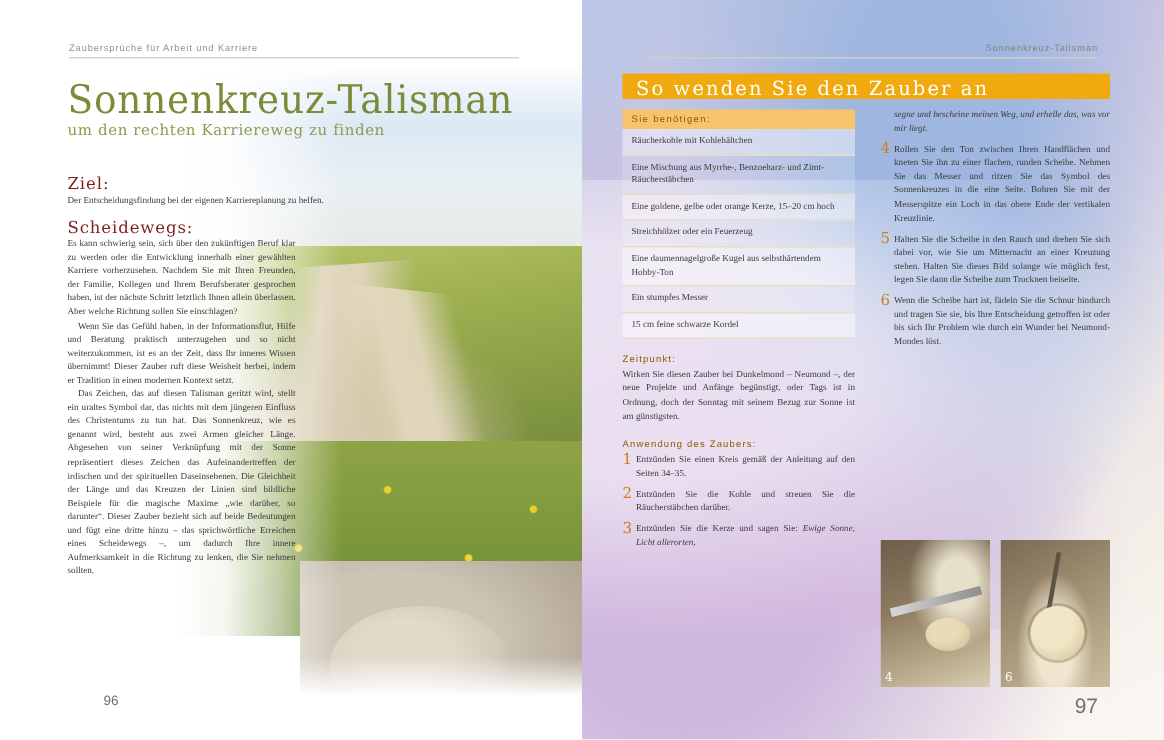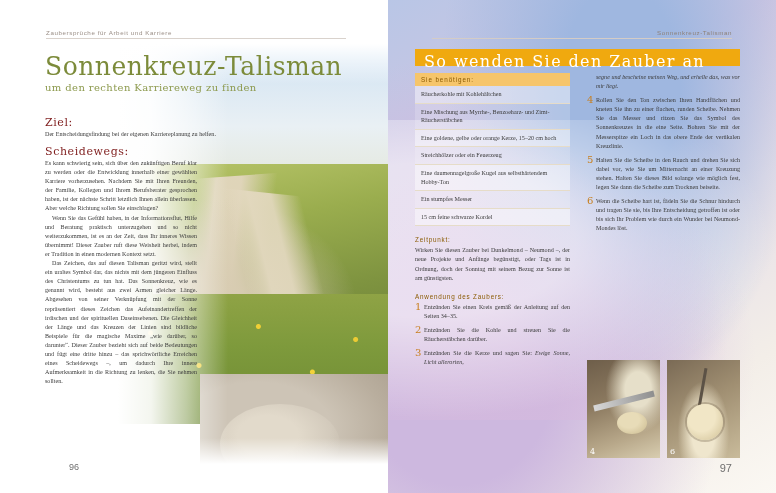--- a/index.html
+++ b/index.html
@@ -138,30 +138,30 @@
     position: absolute; top: 29px; right: 44px;
     font-size: 6.2px; letter-spacing: 0.6px; color: #8d8179;
     font-family: "Liberation Sans", sans-serif; text-align: right;
   }
   .rule-right {
     position: absolute; top: 38px; right: 44px; width: 300px; height: 1px;
     background: #d4ccc6;
   }
   .folio-right {
     position: absolute; right: 44px; top: 462px;
-    font-size: 11px; color: #6f6f6f; font-family: "Liberation Sans", sans-serif;
+    font-size: 14px; color: #6f6f6f; font-family: "Liberation Sans", sans-serif;
   }
 
   .banner {
     position: absolute; left: 27px; top: 49px; width: 325px; height: 17px;
     background: #f0a90f;
   }
   .banner span {
     position: absolute; left: 9px; top: 3px;
-    font-size: 16px; color: #ffffff; letter-spacing: 1.4px;
+    font-size: 13px; color: #ffffff; letter-spacing: 1.4px;
     font-family: "DejaVu Serif", serif;
   }
 
   .col-a { position: absolute; left: 27px; top: 73px; width: 155px; }
   .col-b { position: absolute; left: 199px; top: 73px; width: 153px; }
 
   .ingr-head {
     background: #f6c56b; color: #8a5a00;
     font-size: 6.3px; letter-spacing: 0.9px; padding: 3px 6px;
     font-family: "Liberation Sans", sans-serif;

